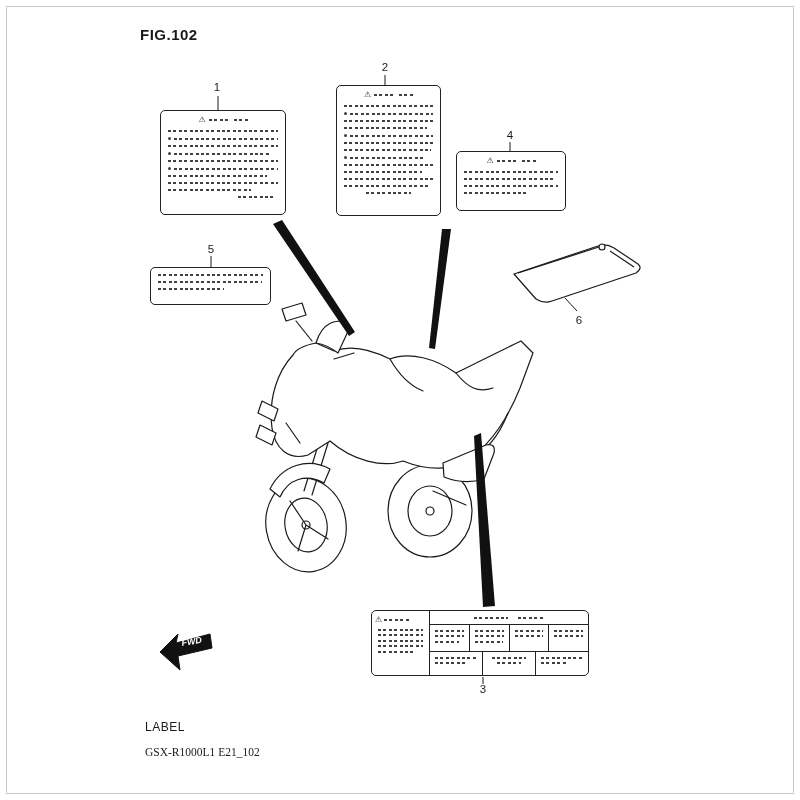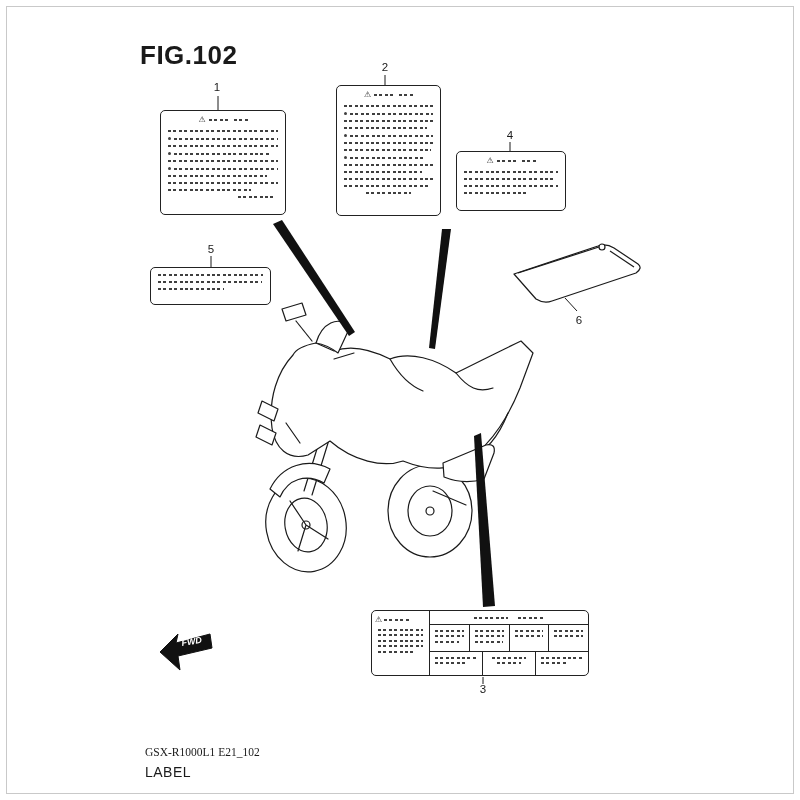--- a/index.html
+++ b/index.html
@@ -1,23 +1,23 @@
 <!DOCTYPE html>
 <html><head>
 <meta charset="utf-8">
 <style>
   html,body{margin:0;padding:0;background:#ffffff;}
   .page{
     position:relative;width:800px;height:800px;background:#fff;overflow:hidden;
     font-family:"Liberation Sans",sans-serif;color:#1a1a1a;
   }
   .frame{position:absolute;inset:6px;border:1px solid #c9c9c9;pointer-events:none;}
-  .fig-title{position:absolute;left:140px;top:40px;font-size:26px;font-weight:bold;letter-spacing:.5px;}
+  .fig-title{position:absolute;left:140px;top:26px;font-size:15px;font-weight:bold;letter-spacing:.5px;}
   .footer-code{position:absolute;left:145px;top:746px;font-size:11.5px;font-family:Liberation Serif, serif;}
-  .footer-caption{position:absolute;left:145px;top:764px;font-size:14px;letter-spacing:.5px;}
+  .footer-caption{position:absolute;left:145px;top:720px;font-size:12px;letter-spacing:.5px;}
 
   .callout{position:absolute;font-size:11.5px;width:14px;text-align:center;}
 
   
   .lbl{position:absolute;border:1.4px solid #222;border-radius:5px;background:#fff;
        box-sizing:border-box;padding:2px 3px;z-index:2;}
   .lh{display:flex;align-items:center;justify-content:center;gap:3px;margin-top:2px;height:10px;}
   .warn{font-size:8px;line-height:1;color:#222;}
   .hd{width:22px;height:2px;background:repeating-linear-gradient(90deg,#3f3f3f 0 3px,transparent 3px 5.4px);}
   .d{height:2px;margin:5px 4px 0;background:repeating-linear-gradient(90deg,#3f3f3f 0 3px,transparent 3px 5.4px);}

